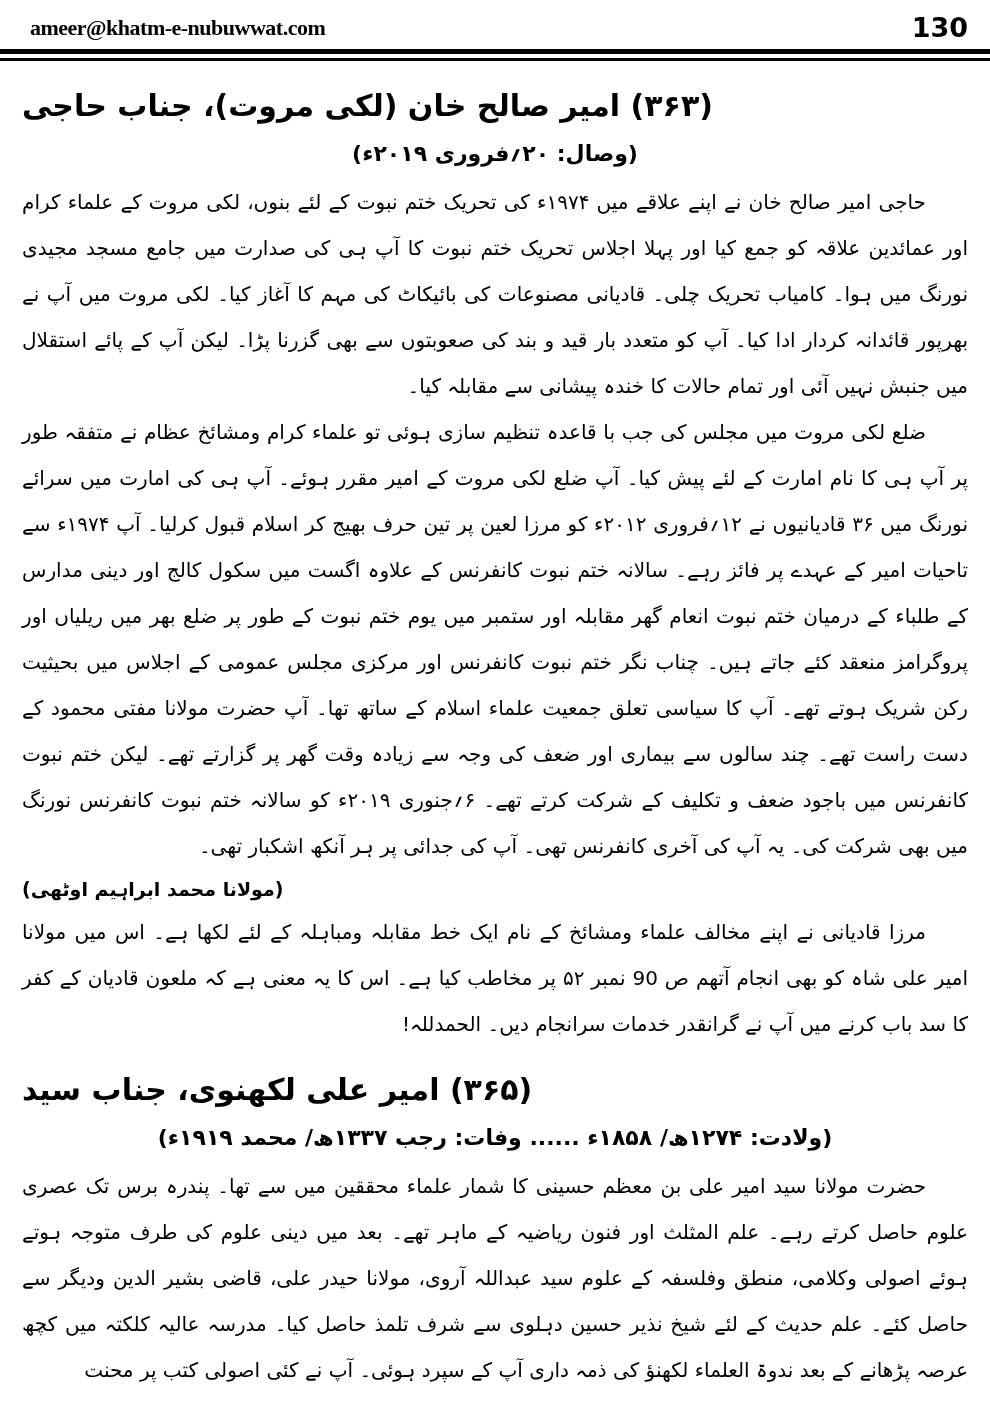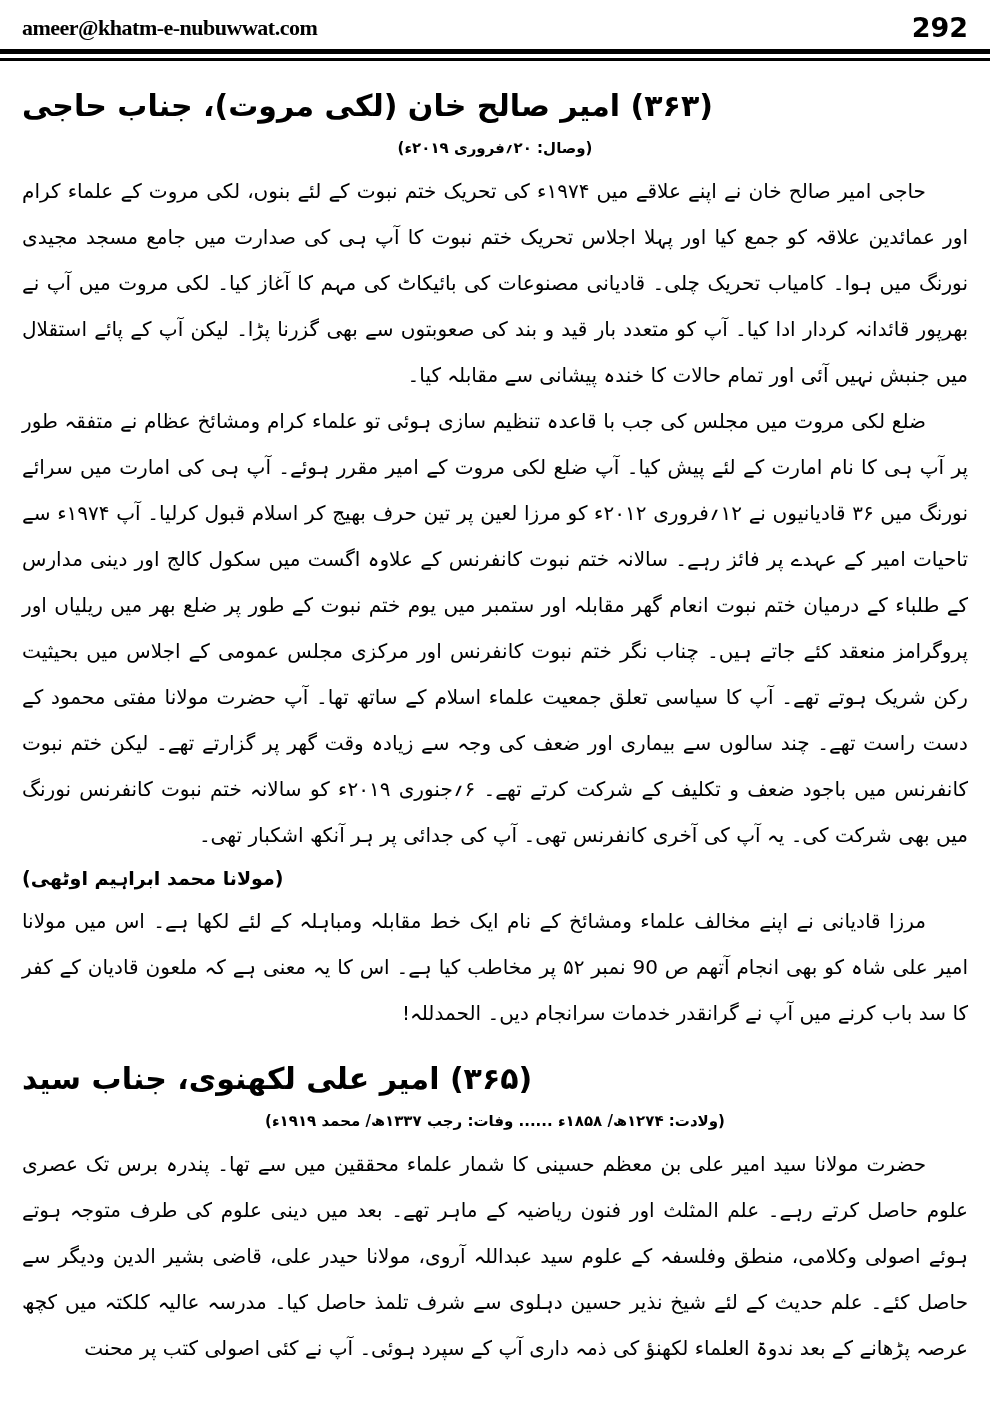--- a/index.html
+++ b/index.html
@@ -12,60 +12,60 @@
   }
   .page { width: 100%; height: 100%; display: flex; flex-direction: column; }
 
   
   .header {
     display: flex; align-items: flex-end; justify-content: space-between;
     padding: 14px 22px 4px 22px;
   }
   .email {
     font-family: "Liberation Serif", serif;
-    font-weight: 700; font-size: 22px; letter-spacing: -0.5px;
+    font-weight: 700; font-size: 22px; letter-spacing: -0.5px; margin-left: 8px;
   }
   .pagenum { font-weight: 700; font-size: 27px; line-height: 1; }
   .booktitle {
     direction: rtl; font-weight: 700; font-size: 19px; line-height: 1.3;
   }
   .double-rule {
     margin: 4px 0 0 0;
     border-top: 5px solid #000;
     border-bottom: 3px solid #000;
     height: 12px; 
   }
 
   
   main { direction: rtl; padding: 2px 22px 0 22px; }
   .section-heading {
     text-align: left; font-weight: 700; font-size: 30px;
     margin: 20px 0 6px 0; line-height: 1.5;
   }
   .subhead {
-    text-align: center; font-weight: 700; font-size: 15px;
+    text-align: center; font-weight: 700; font-size: 22px;
     margin: 8px 0 8px 0; line-height: 1.6;
   }
   .body-text {
     font-size: 20px; line-height: 46px;
     text-align: justify; text-indent: 42px;
   }
   .attribution {
     direction: rtl; text-align: left;
     font-weight: 700; font-size: 19px; line-height: 40px;
   }
 </style>
 </head>
 <body>
 
 <div class="page">
 
   <div class="header">
     <span class="email">ameer@khatm-e-nubuwwat.com</span>
-    <span class="pagenum">292</span>
+    <span class="pagenum">130</span>
   </div>
 
   <div class="double-rule"></div>
 
   <main>
 
     <h1 class="section-heading">(۳۶۳) امیر صالح خان (لکی مروت)، جناب حاجی</h1>
     <div class="subhead">(وصال: ۲۰؍فروری ۲۰۱۹ء)</div>
     <p class="body-text">حاجی امیر صالح خان نے اپنے علاقے میں ۱۹۷۴ء کی تحریک ختم نبوت کے لئے بنوں، لکی مروت کے علماء کرام اور عمائدین علاقہ کو جمع کیا اور پہلا اجلاس تحریک ختم نبوت کا آپ ہی کی صدارت میں جامع مسجد مجیدی نورنگ میں ہوا۔ کامیاب تحریک چلی۔ قادیانی مصنوعات کی بائیکاٹ کی مہم کا آغاز کیا۔ لکی مروت میں آپ نے بھرپور قائدانہ کردار ادا کیا۔ آپ کو متعدد بار قید و بند کی صعوبتوں سے بھی گزرنا پڑا۔ لیکن آپ کے پائے استقلال میں جنبش نہیں آئی اور تمام حالات کا خندہ پیشانی سے مقابلہ کیا۔</p>
     <p class="body-text">ضلع لکی مروت میں مجلس کی جب با قاعدہ تنظیم سازی ہوئی تو علماء کرام ومشائخ عظام نے متفقہ طور پر آپ ہی کا نام امارت کے لئے پیش کیا۔ آپ ضلع لکی مروت کے امیر مقرر ہوئے۔ آپ ہی کی امارت میں سرائے نورنگ میں ۳۶ قادیانیوں نے ۱۲؍فروری ۲۰۱۲ء کو مرزا لعین پر تین حرف بھیج کر اسلام قبول کرلیا۔ آپ ۱۹۷۴ء سے تاحیات امیر کے عہدے پر فائز رہے۔ سالانہ ختم نبوت کانفرنس کے علاوہ اگست میں سکول کالج اور دینی مدارس کے طلباء کے درمیان ختم نبوت انعام گھر مقابلہ اور ستمبر میں یوم ختم نبوت کے طور پر ضلع بھر میں ریلیاں اور پروگرامز منعقد کئے جاتے ہیں۔ چناب نگر ختم نبوت کانفرنس اور مرکزی مجلس عمومی کے اجلاس میں بحیثیت رکن شریک ہوتے تھے۔ آپ کا سیاسی تعلق جمعیت علماء اسلام کے ساتھ تھا۔ آپ حضرت مولانا مفتی محمود کے دست راست تھے۔ چند سالوں سے بیماری اور ضعف کی وجہ سے زیادہ وقت گھر پر گزارتے تھے۔ لیکن ختم نبوت کانفرنس میں باجود ضعف و تکلیف کے شرکت کرتے تھے۔ ۶؍جنوری ۲۰۱۹ء کو سالانہ ختم نبوت کانفرنس نورنگ میں بھی شرکت کی۔ یہ آپ کی آخری کانفرنس تھی۔ آپ کی جدائی پر ہر آنکھ اشکبار تھی۔</p>

